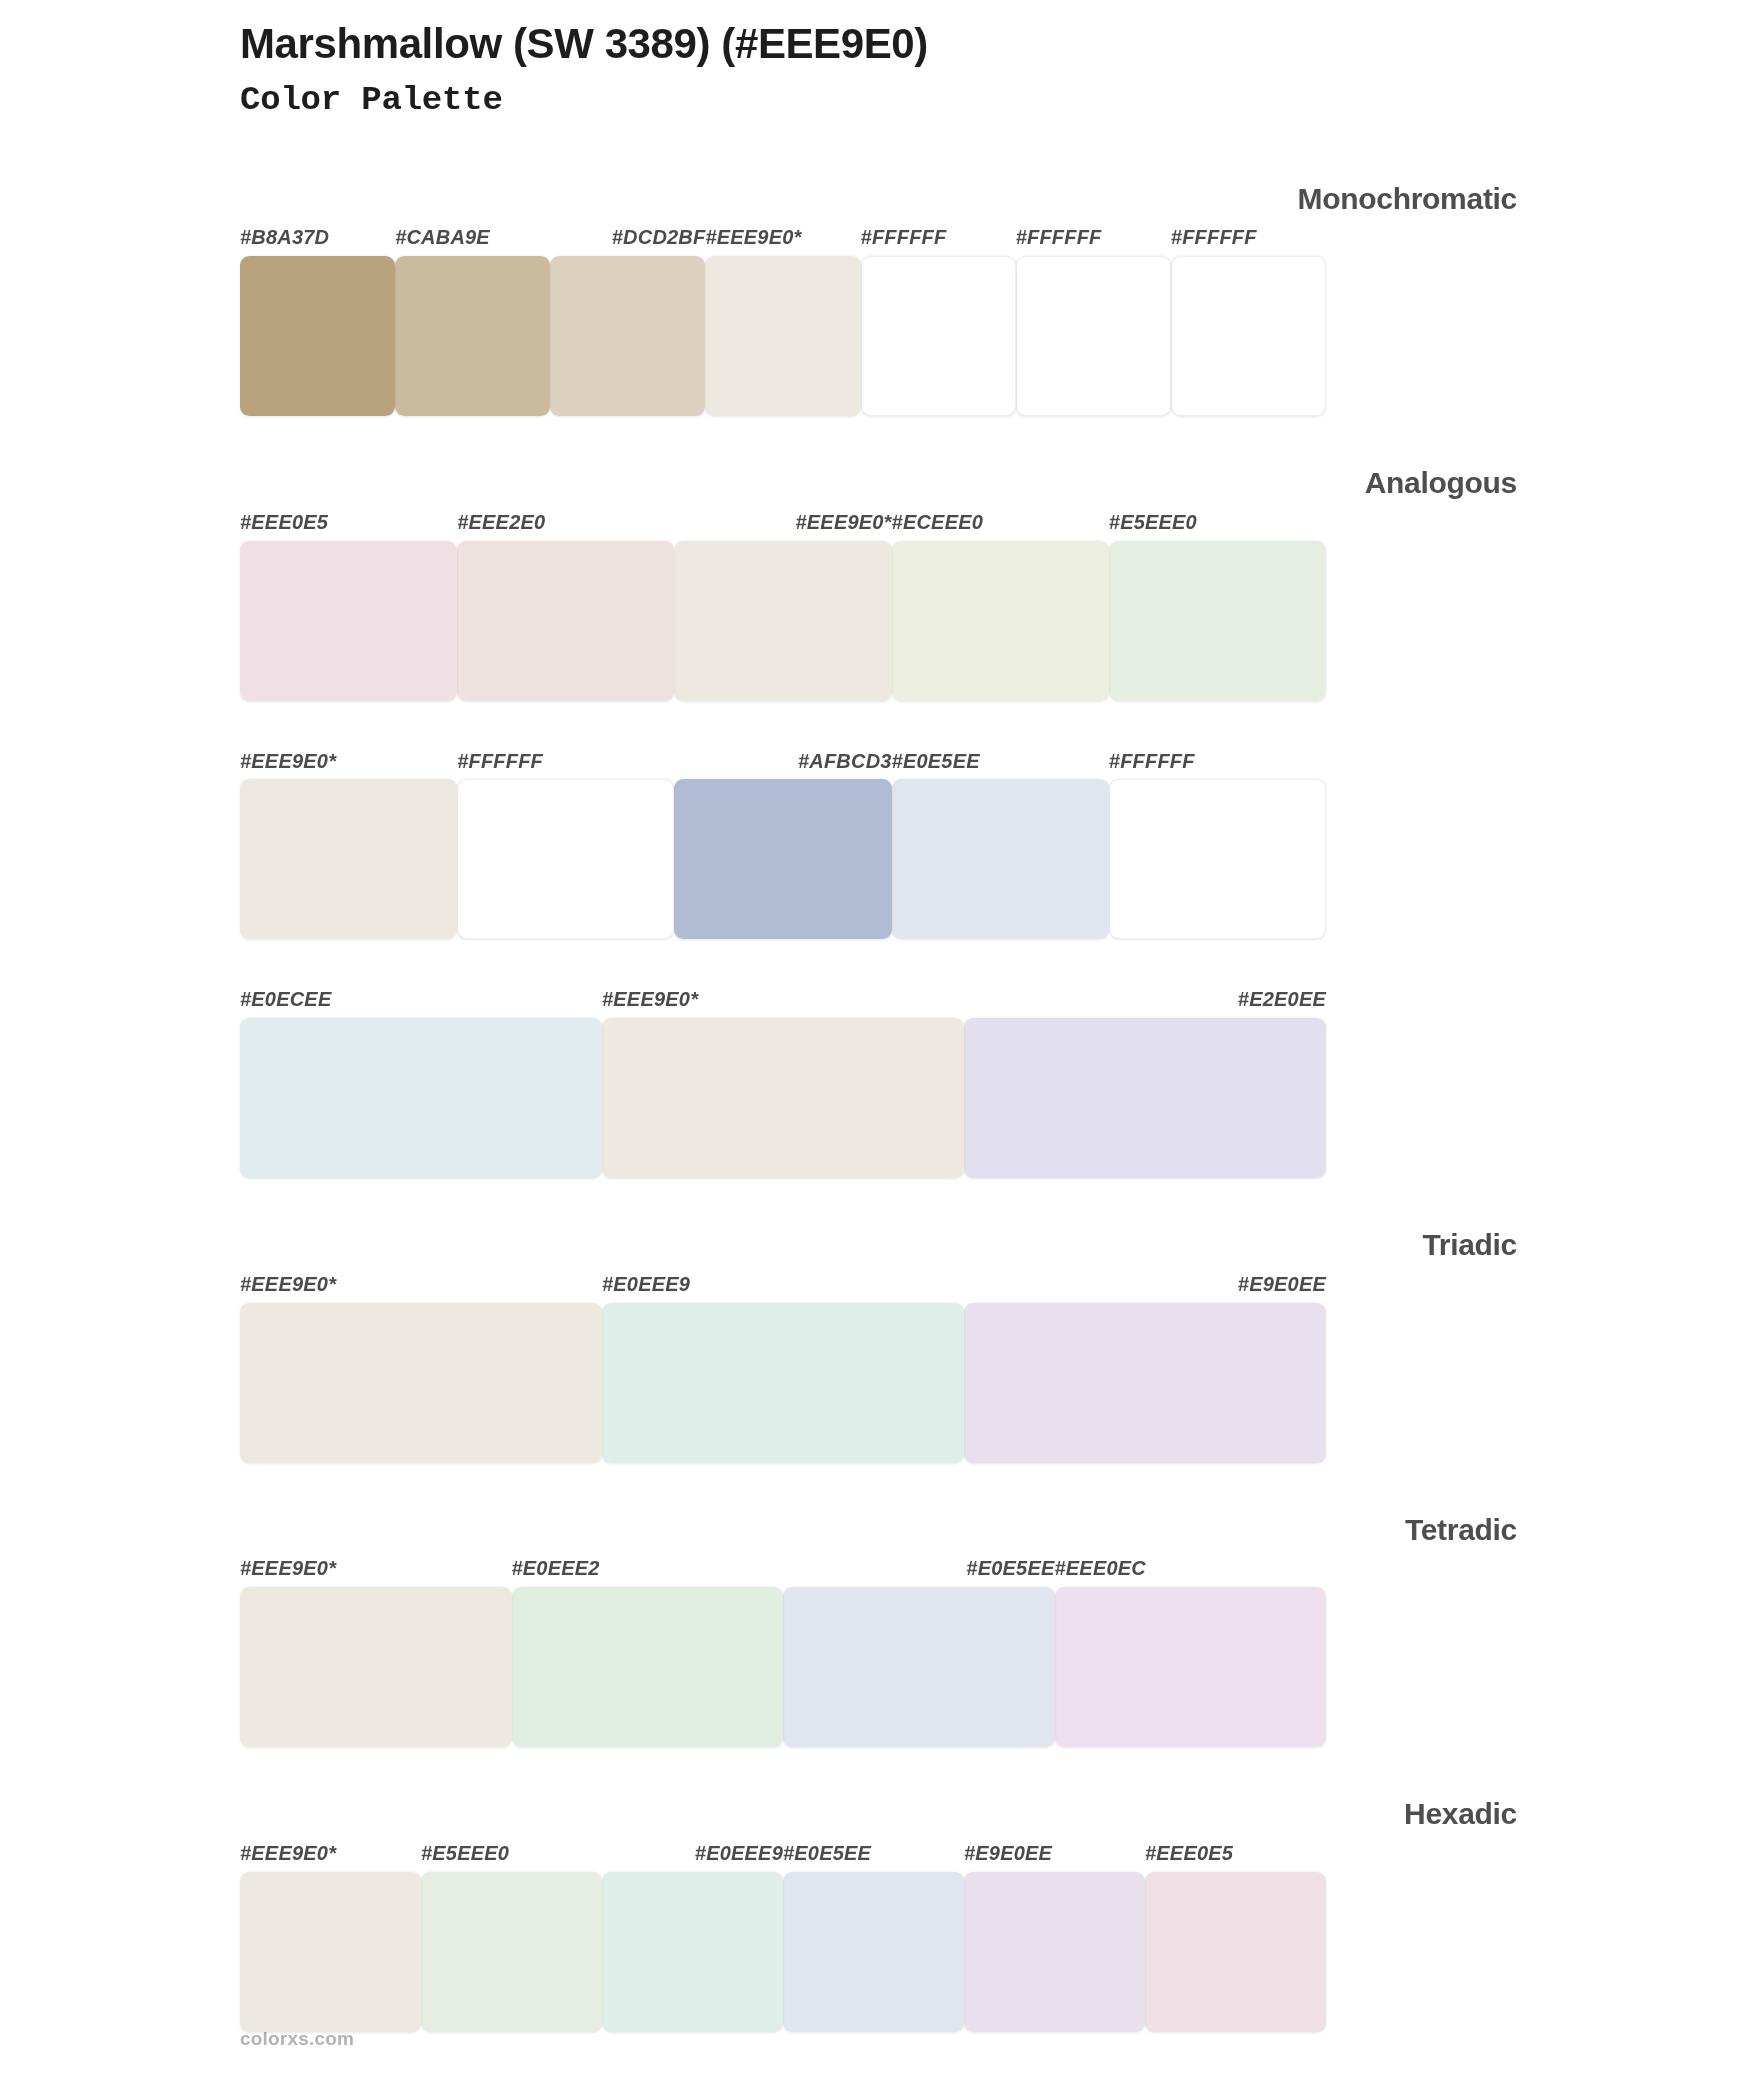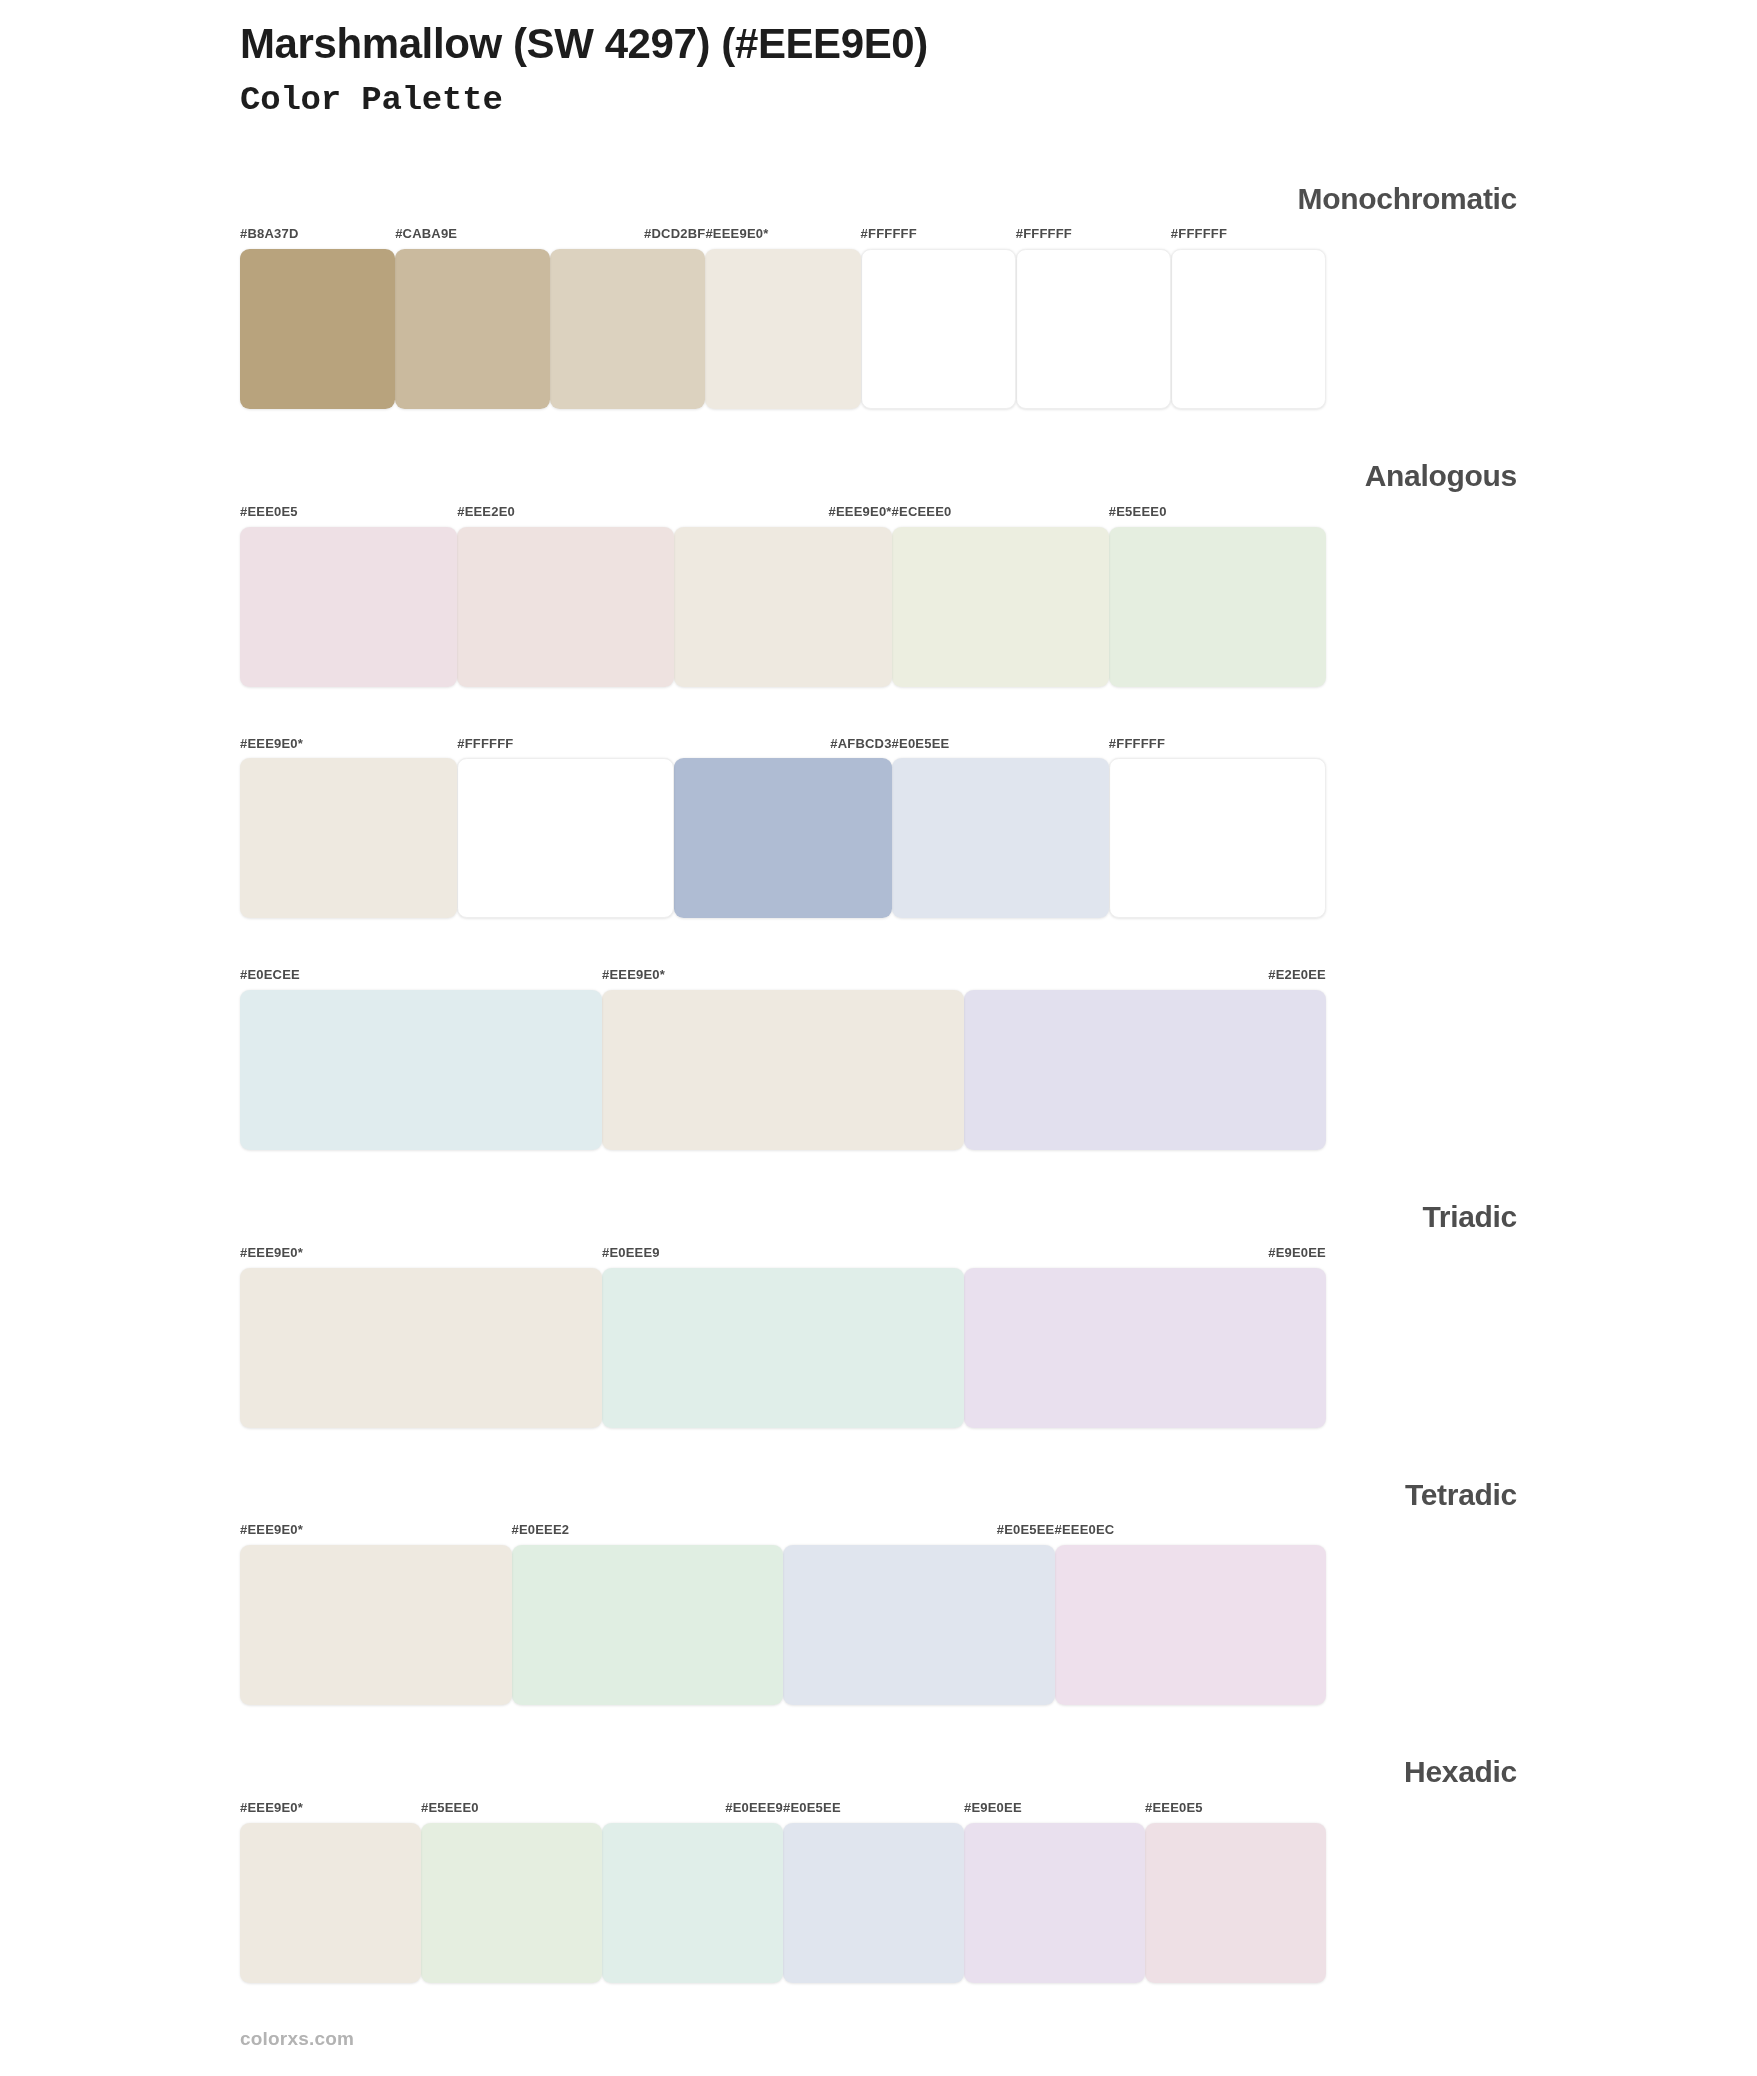--- a/index.html
+++ b/index.html
@@ -66,27 +66,28 @@
     display: flex;
     width: 1086px;
     align-items: flex-start;
   }
   .swatch-cell {
     position: relative;
     flex: 1 1 0;
     min-width: 0;
   }
   .swatch-label {
-    font-size: 13px;
+    font-size: 20px;
     font-weight: bold;
     color: #4b4b4b;
     line-height: 1;
     letter-spacing: 0.2px;
     white-space: nowrap;
     padding-bottom: 8.8px;
+    font-style: italic;
   }
   .swatch-chip {
     height: 160px;
     border-radius: 9.6px;
     box-shadow: 0 0.8px 2.4px rgba(0,0,0,0.10);
     box-sizing: border-box;
   }
   
   .swatch-cell:nth-child(1) { z-index: 20; }
   .swatch-cell:nth-child(2) { z-index: 19; }
@@ -111,21 +112,21 @@
     color: #b3b3b3;
     letter-spacing: 0.2px;
   }
 </style>
 </head>
 <body>
 
 <div class="page">
 
   <div class="header">
-    <h1 class="title">Marshmallow (SW 4297) (#EEE9E0)</h1>
+    <h1 class="title">Marshmallow (SW 3389) (#EEE9E0)</h1>
     <h2 class="subtitle">Color Palette</h2>
   </div>
 
   <div id="sections-host">
       <div class="section">
         <div class="section-title">Monochromatic</div>
         <div class="swatch-row">
           <div class="swatch-cell">
             <div class="swatch-label">#B8A37D</div>
             <div class="swatch-chip" style="background: rgb(184, 163, 125);"></div>

